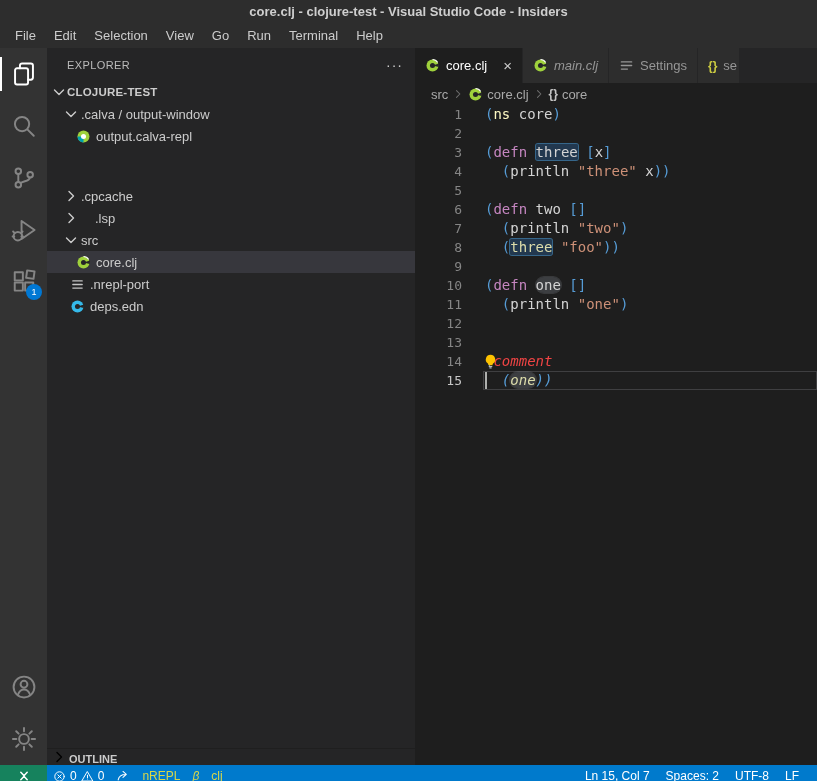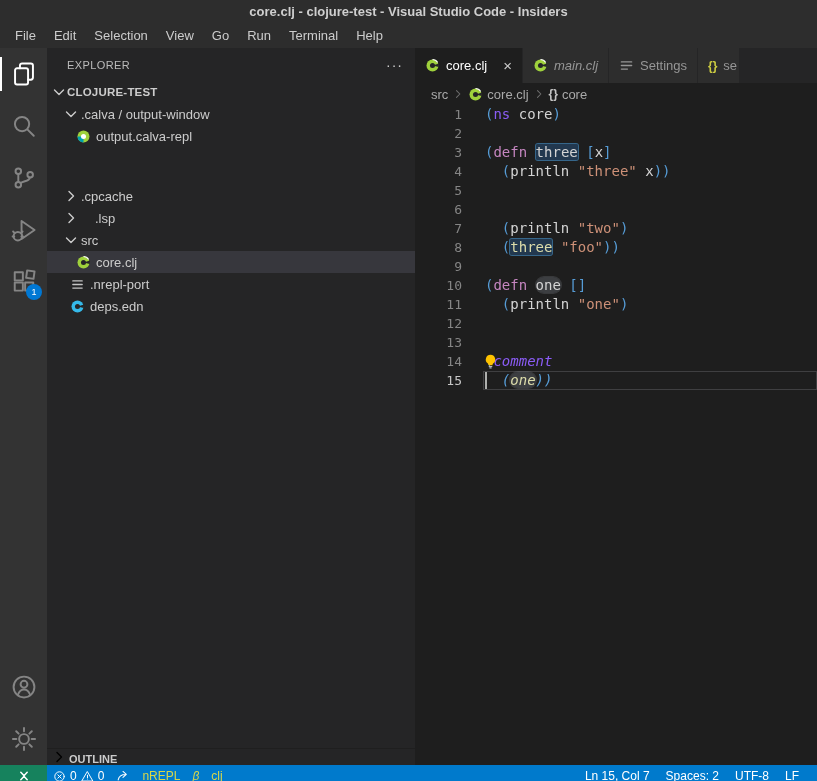--- a/index.html
+++ b/index.html
@@ -312,34 +312,34 @@
         <svg width="12" height="12" viewBox="0 0 16 16" fill="none" stroke="currentColor" stroke-width="1.2" stroke-linecap="round" stroke-linejoin="round">
           <path d="M6 3.5L10.5 8 6 12.5" stroke-width="1.4"></path>
         </svg>
       </span>
       <span class="bc-seg">
         <span style="color: rgb(197, 197, 197); font-size: 12px; font-weight: 700;">{}</span>
         <span>core</span>
       </span>
     </div>
   <div class="code" id="code">
-      <div class="cline"><span class="lnum">1</span><span class="ltext"><span style="color: rgb(86, 156, 214);">(</span><span style="color: #8b5cf6;">ns</span><span style="color: rgb(212, 212, 212);"> </span><span style="color: rgb(212, 212, 212);">core</span><span style="color: rgb(86, 156, 214);">)</span></span></div>
+      <div class="cline"><span class="lnum">1</span><span class="ltext"><span style="color: rgb(86, 156, 214);">(</span><span style="color: #fef9c3;">ns</span><span style="color: rgb(212, 212, 212);"> </span><span style="color: rgb(212, 212, 212);">core</span><span style="color: rgb(86, 156, 214);">)</span></span></div>
       <div class="cline"><span class="lnum">2</span><span class="ltext"></span></div>
       <div class="cline"><span class="lnum">3</span><span class="ltext"><span style="color: rgb(86, 156, 214);">(</span><span style="color: rgb(197, 134, 192);">defn</span><span style="color: rgb(212, 212, 212);"> </span><span class="hl-blue" style="color: rgb(212, 212, 212);">three</span><span style="color: rgb(212, 212, 212);"> </span><span style="color: rgb(86, 156, 214);">[</span><span style="color: rgb(212, 212, 212);">x</span><span style="color: rgb(86, 156, 214);">]</span></span></div>
       <div class="cline"><span class="lnum">4</span><span class="ltext"><span style="color: rgb(212, 212, 212);">  </span><span style="color: rgb(86, 156, 214);">(</span><span style="color: rgb(212, 212, 212);">println</span><span style="color: rgb(212, 212, 212);"> </span><span style="color: rgb(206, 145, 120);">"three"</span><span style="color: rgb(212, 212, 212);"> </span><span style="color: rgb(212, 212, 212);">x</span><span style="color: rgb(86, 156, 214);">))</span></span></div>
       <div class="cline"><span class="lnum">5</span><span class="ltext"></span></div>
-      <div class="cline"><span class="lnum">6</span></div>
+      <div class="cline"><span class="lnum">6</span><span class="ltext"><span style="color: rgb(86, 156, 214);">(</span><span style="color: rgb(197, 134, 192);">defn</span><span style="color: rgb(212, 212, 212);"> </span><span style="color: rgb(212, 212, 212);">two</span><span style="color: rgb(212, 212, 212);"> </span><span style="color: rgb(86, 156, 214);">[]</span></span></div>
       <div class="cline"><span class="lnum">7</span><span class="ltext"><span style="color: rgb(212, 212, 212);">  </span><span style="color: rgb(86, 156, 214);">(</span><span style="color: rgb(212, 212, 212);">println</span><span style="color: rgb(212, 212, 212);"> </span><span style="color: rgb(206, 145, 120);">"two"</span><span style="color: rgb(86, 156, 214);">)</span></span></div>
       <div class="cline"><span class="lnum">8</span><span class="ltext"><span style="color: rgb(212, 212, 212);">  </span><span style="color: rgb(86, 156, 214);">(</span><span class="hl-blue" style="color: rgb(220, 220, 170);">three</span><span style="color: rgb(212, 212, 212);"> </span><span style="color: rgb(206, 145, 120);">"foo"</span><span style="color: rgb(86, 156, 214);">))</span></span></div>
       <div class="cline"><span class="lnum">9</span><span class="ltext"></span></div>
       <div class="cline"><span class="lnum">10</span><span class="ltext"><span style="color: rgb(86, 156, 214);">(</span><span style="color: rgb(197, 134, 192);">defn</span><span style="color: rgb(212, 212, 212);"> </span><span class="hl-grey" style="color: rgb(212, 212, 212);">one</span><span style="color: rgb(212, 212, 212);"> </span><span style="color: rgb(86, 156, 214);">[]</span></span></div>
       <div class="cline"><span class="lnum">11</span><span class="ltext"><span style="color: rgb(212, 212, 212);">  </span><span style="color: rgb(86, 156, 214);">(</span><span style="color: rgb(212, 212, 212);">println</span><span style="color: rgb(212, 212, 212);"> </span><span style="color: rgb(206, 145, 120);">"one"</span><span style="color: rgb(86, 156, 214);">)</span></span></div>
       <div class="cline"><span class="lnum">12</span></div>
       <div class="cline"><span class="lnum">13</span><span class="ltext"></span></div>
-      <div class="cline"><span class="lnum">14</span><span class="ltext"><span style="color: rgb(86, 156, 214);">(</span><span class="it" style="color: #8b5cf6;">comment</span><span class="bulb"><svg width="15" height="15" viewBox="0 0 16 16">
+      <div class="cline"><span class="lnum">14</span><span class="ltext"><span style="color: rgb(86, 156, 214);">(</span><span class="it" style="color: #ef4444;">comment</span><span class="bulb"><svg width="15" height="15" viewBox="0 0 16 16">
               <path d="M8 .8a5.1 5.1 0 0 1 3.1 9.1c-.6.5-1 1.2-1 2H5.9c0-.8-.4-1.5-1-2A5.1 5.1 0 0 1 8 .8z" fill="#fec200"></path>
               <rect x="6" y="12.7" width="4" height="1.3" rx=".6" fill="#b8b8b8"></rect>
               <rect x="6.6" y="14.4" width="2.8" height="1.1" rx=".5" fill="#b8b8b8"></rect>
             </svg></span></span></div>
       <div class="cline cur"><span class="lnum">15</span><span class="ltext"><span class="cursorbar"></span><span style="color: rgb(212, 212, 212);">  </span><span class="it" style="color: rgb(86, 156, 214);">(</span><span class="hl-grey it" style="color: rgb(220, 220, 170);">one</span><span class="it" style="color: rgb(86, 156, 214);">)</span><span class="it" style="color: rgb(86, 156, 214);">)</span></span></div>
     </div>
 </div>
 
 <div class="statusbar" id="statusbar">
     <div class="sb-remote">

